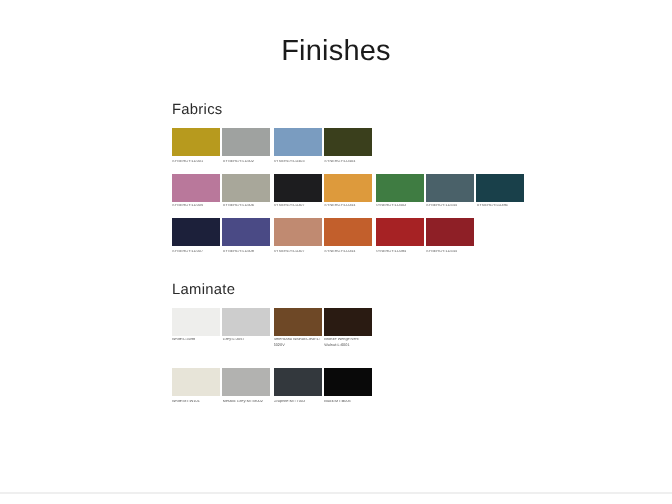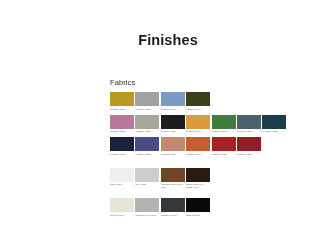--- a/index.html
+++ b/index.html
@@ -16,33 +16,32 @@
   .page {
     position: relative;
     width: 336px;
     height: 252px;
     background: #ffffff;
     box-sizing: border-box;
   }
   .page-title {
     text-align: center;
     font-size: 14.5px;
-    font-weight: bold;
+    font-weight: normal;
     color: #1b1b1b;
     letter-spacing: 0.1px;
-    margin: 18px;
+    margin: 4px;
     padding-top: 14px;
   }
   .sections {
     padding-left: 86px;
     padding-top: 12px;
   }
   .section {
     margin-bottom: 9px;
-    margin-left: 24px;
   }
   .section-heading {
     font-size: 7.4px;
     color: #2b2b2b;
     font-weight: normal;
     margin: 0 0 5px 0;
     letter-spacing: 0.15px;
   }
   .swatch-row {
     display: flex;
@@ -164,20 +163,21 @@
             <span class="swatch-chip" style="background: rgb(166, 34, 36);"></span>
             <span class="swatch-label">SYNERGY-LD384</span>
           </div>
           <div class="swatch-cell">
             <span class="swatch-chip" style="background: rgb(142, 31, 38);"></span>
             <span class="swatch-label">SYNERGY-LD344</span>
           </div>
         </div>
       </div>
       <div class="section">
+        <div class="section-heading">Laminate</div>
         <div class="swatch-row">
           <div class="swatch-cell">
             <span class="swatch-chip" style="background: rgb(238, 238, 236);"></span>
             <span class="swatch-label laminate-label">White-L-3098</span>
           </div>
           <div class="swatch-cell">
             <span class="swatch-chip" style="background: rgb(205, 205, 205);"></span>
             <span class="swatch-label laminate-label">Grey-L-3057</span>
           </div>
           <div class="swatch-cell">

